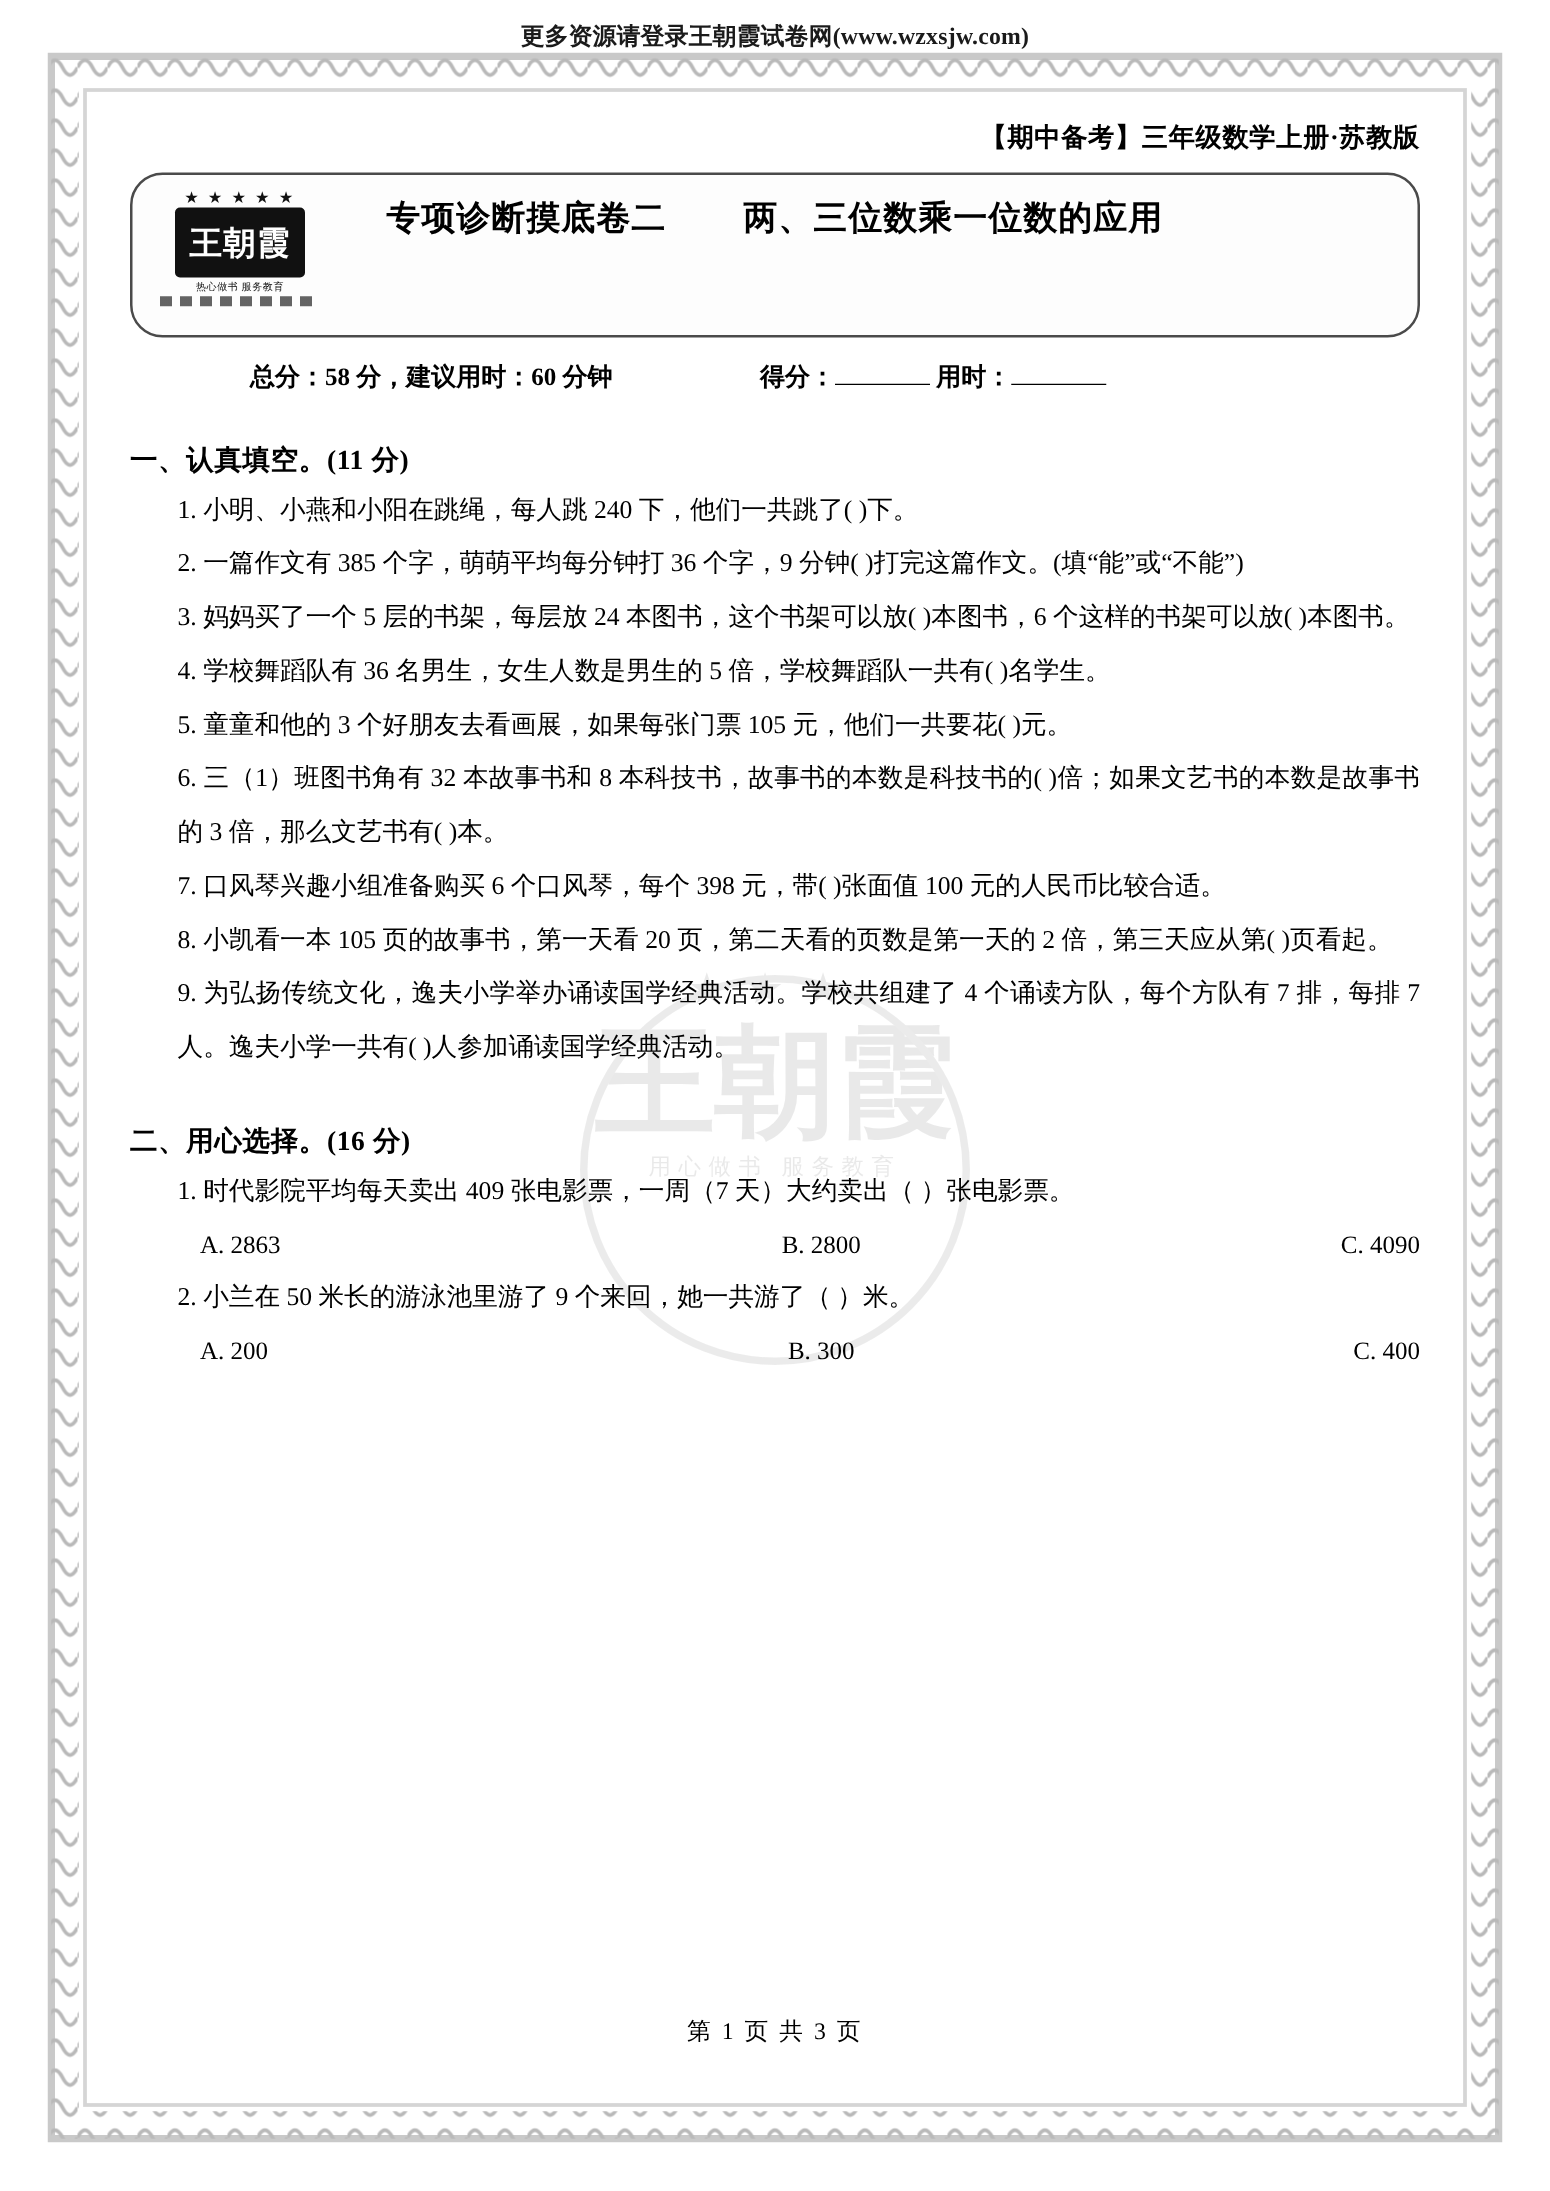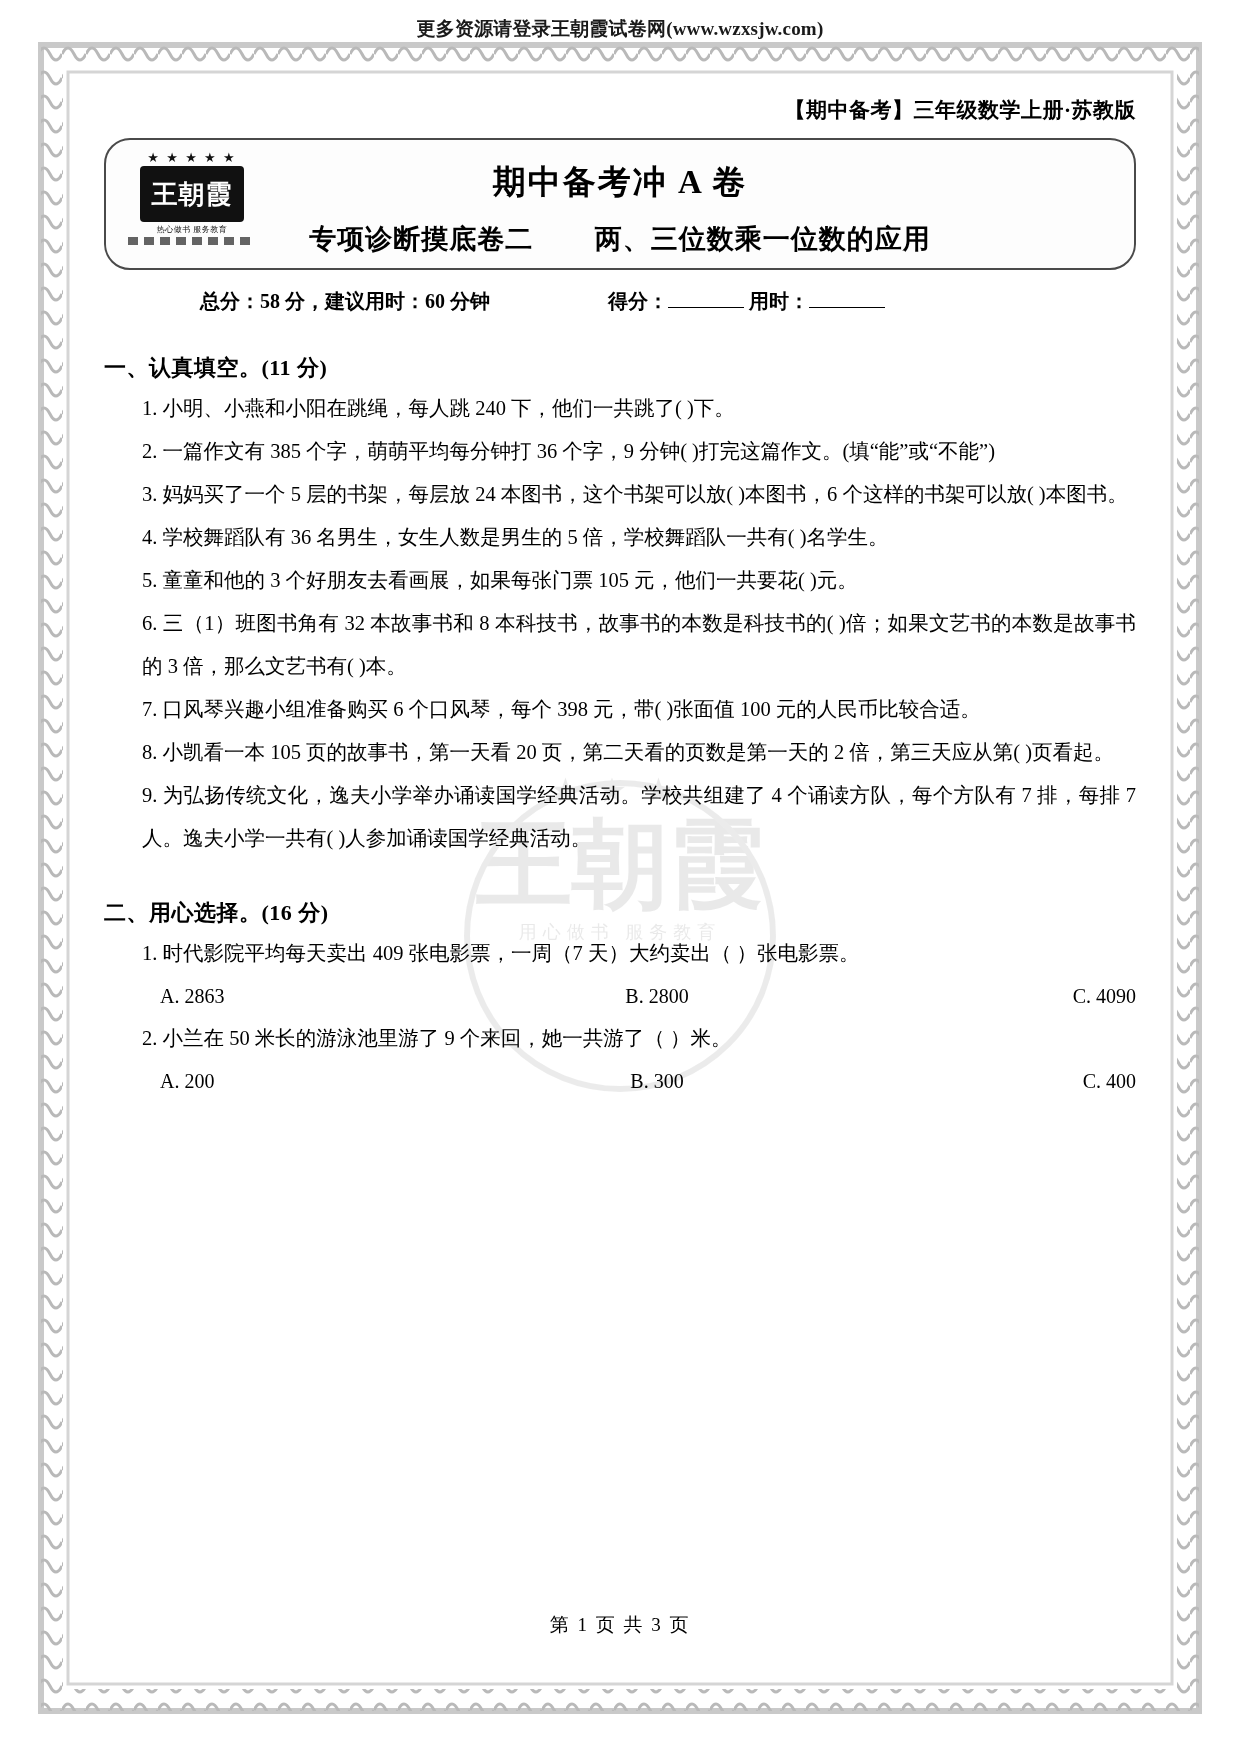--- a/index.html
+++ b/index.html
@@ -247,21 +247,20 @@
 
     <div class="exam-meta">【期中备考】三年级数学上册·苏教版</div>
 
     <div class="title-box">
       <div class="logo">
         <div class="stars">★ ★ ★ ★ ★</div>
         <div class="seal">王朝霞</div>
         <div class="seal-sub">热心做书  服务教育</div>
         <div class="wave"></div>
       </div>
-      <div class="title-main">期中备考冲 A 卷</div>
       <div class="title-sub">
         <span>专项诊断摸底卷二</span>
         <span class="gap"></span>
         <span>两、三位数乘一位数的应用</span>
       </div>
     </div>
 
     <div class="score-line">
       <span class="score-left">总分：58 分，建议用时：60 分钟</span>
       <span class="score-right">

